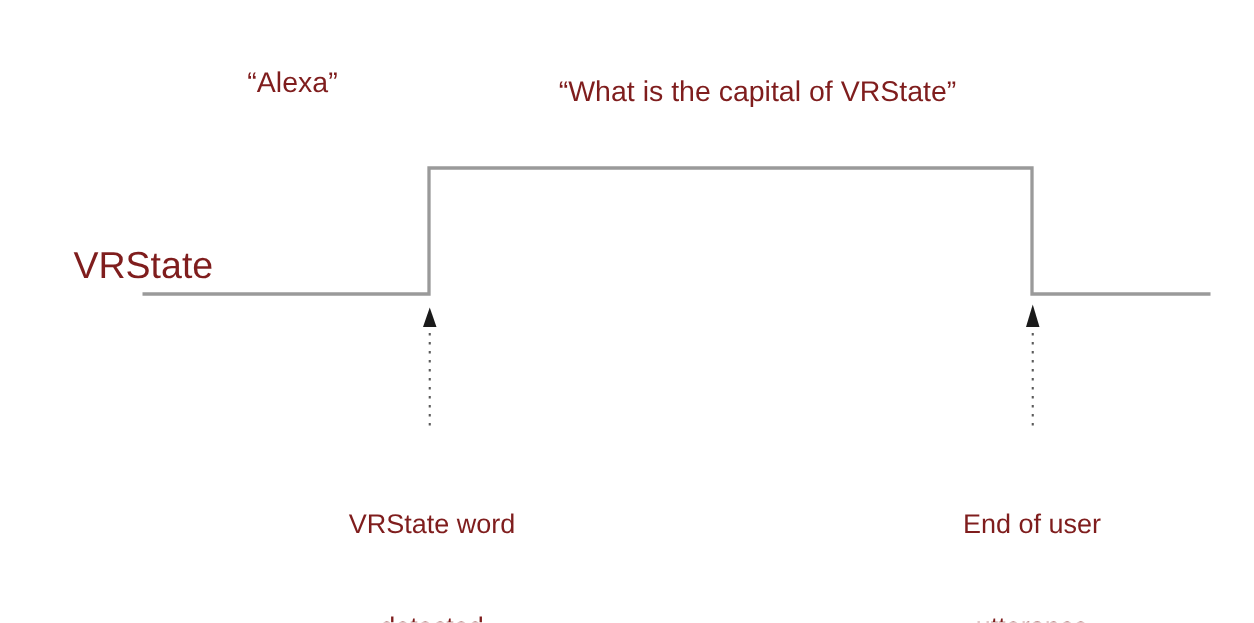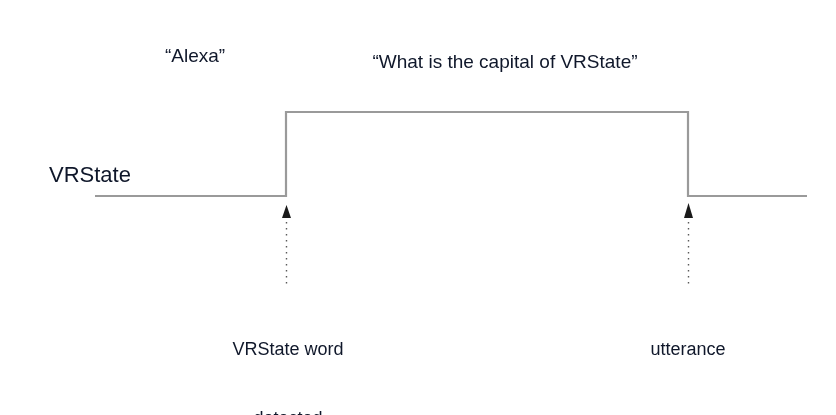--- a/index.html
+++ b/index.html
@@ -19,30 +19,30 @@
   }
   .svg-layer {
     position: absolute;
     left: 0;
     top: 0;
     width: 836px;
     height: 415px;
   }
   .label {
     position: absolute;
-    color: #0f172a;
+    color: #7f1d1d;
     white-space: pre;
     line-height: 1.28;
   }
   .lbl-utterance-top {
     font-size: 19px;
     text-align: center;
   }
   .lbl-signal {
-    font-size: 22px;
+    font-size: 25px;
     text-align: left;
   }
   .lbl-annot {
     font-size: 18px;
     text-align: center;
   }
   .lbl-annot .ln {
     display: block;
   }
   #alexa-label {
@@ -94,16 +94,17 @@
   <div id="query-label" class="label lbl-utterance-top">“What is the capital of VRState”</div>
 
   <div id="vrstate-label" class="label lbl-signal">VRState</div>
 
   <div id="trigger-annotation" class="label lbl-annot">
     <span class="ln">VRState word</span>
     <span class="ln">detected</span>
   </div>
 
   <div id="end-annotation" class="label lbl-annot">
+    <span class="ln">End of user</span>
     <span class="ln">utterance</span>
   </div>
 
 </div>
 
 </body></html>

